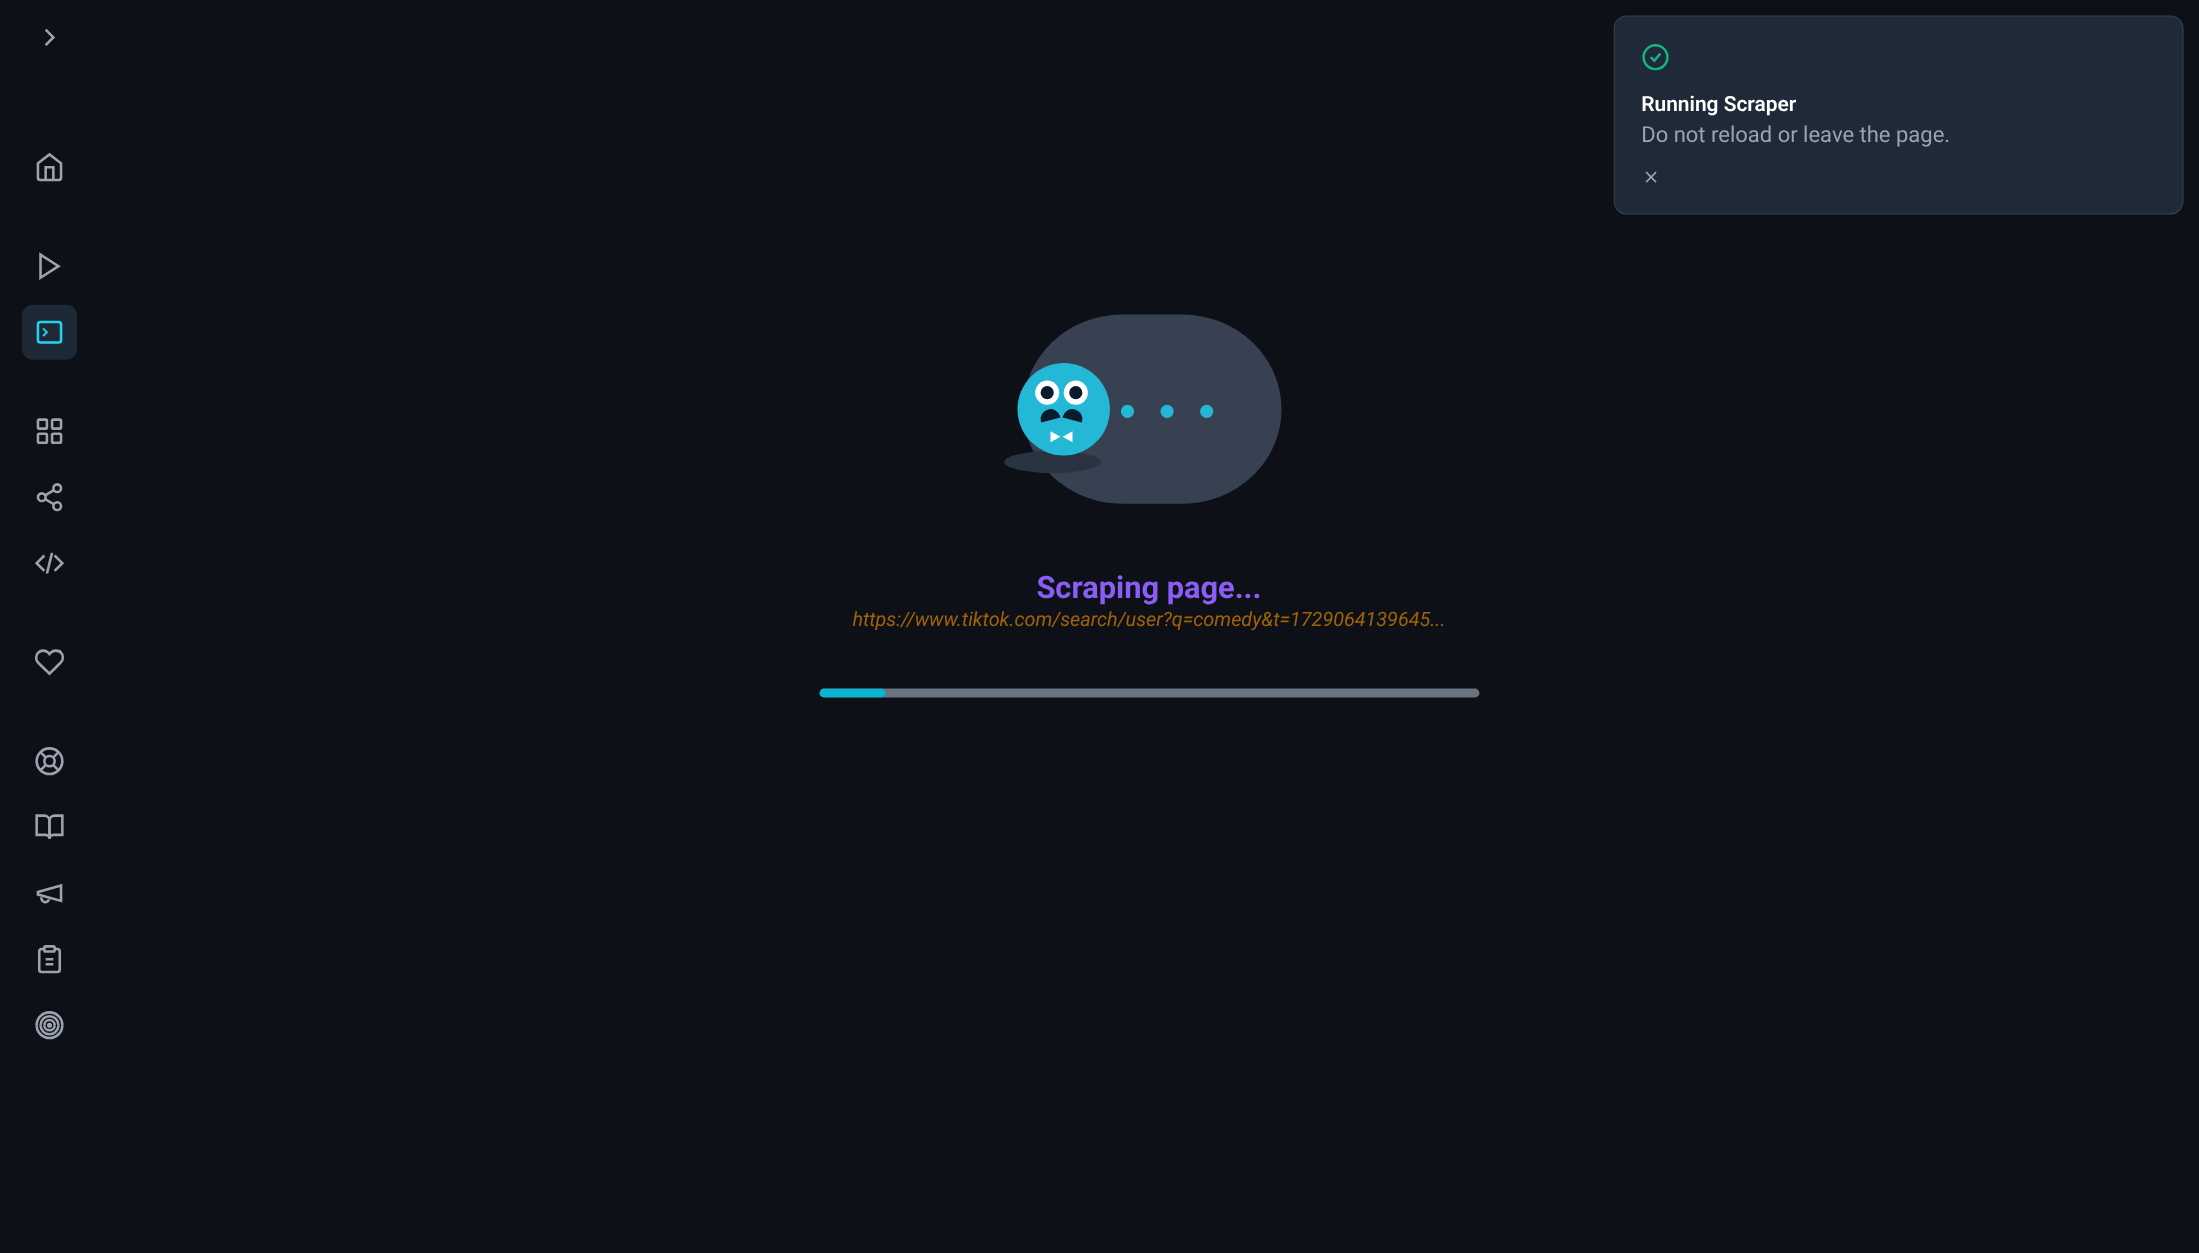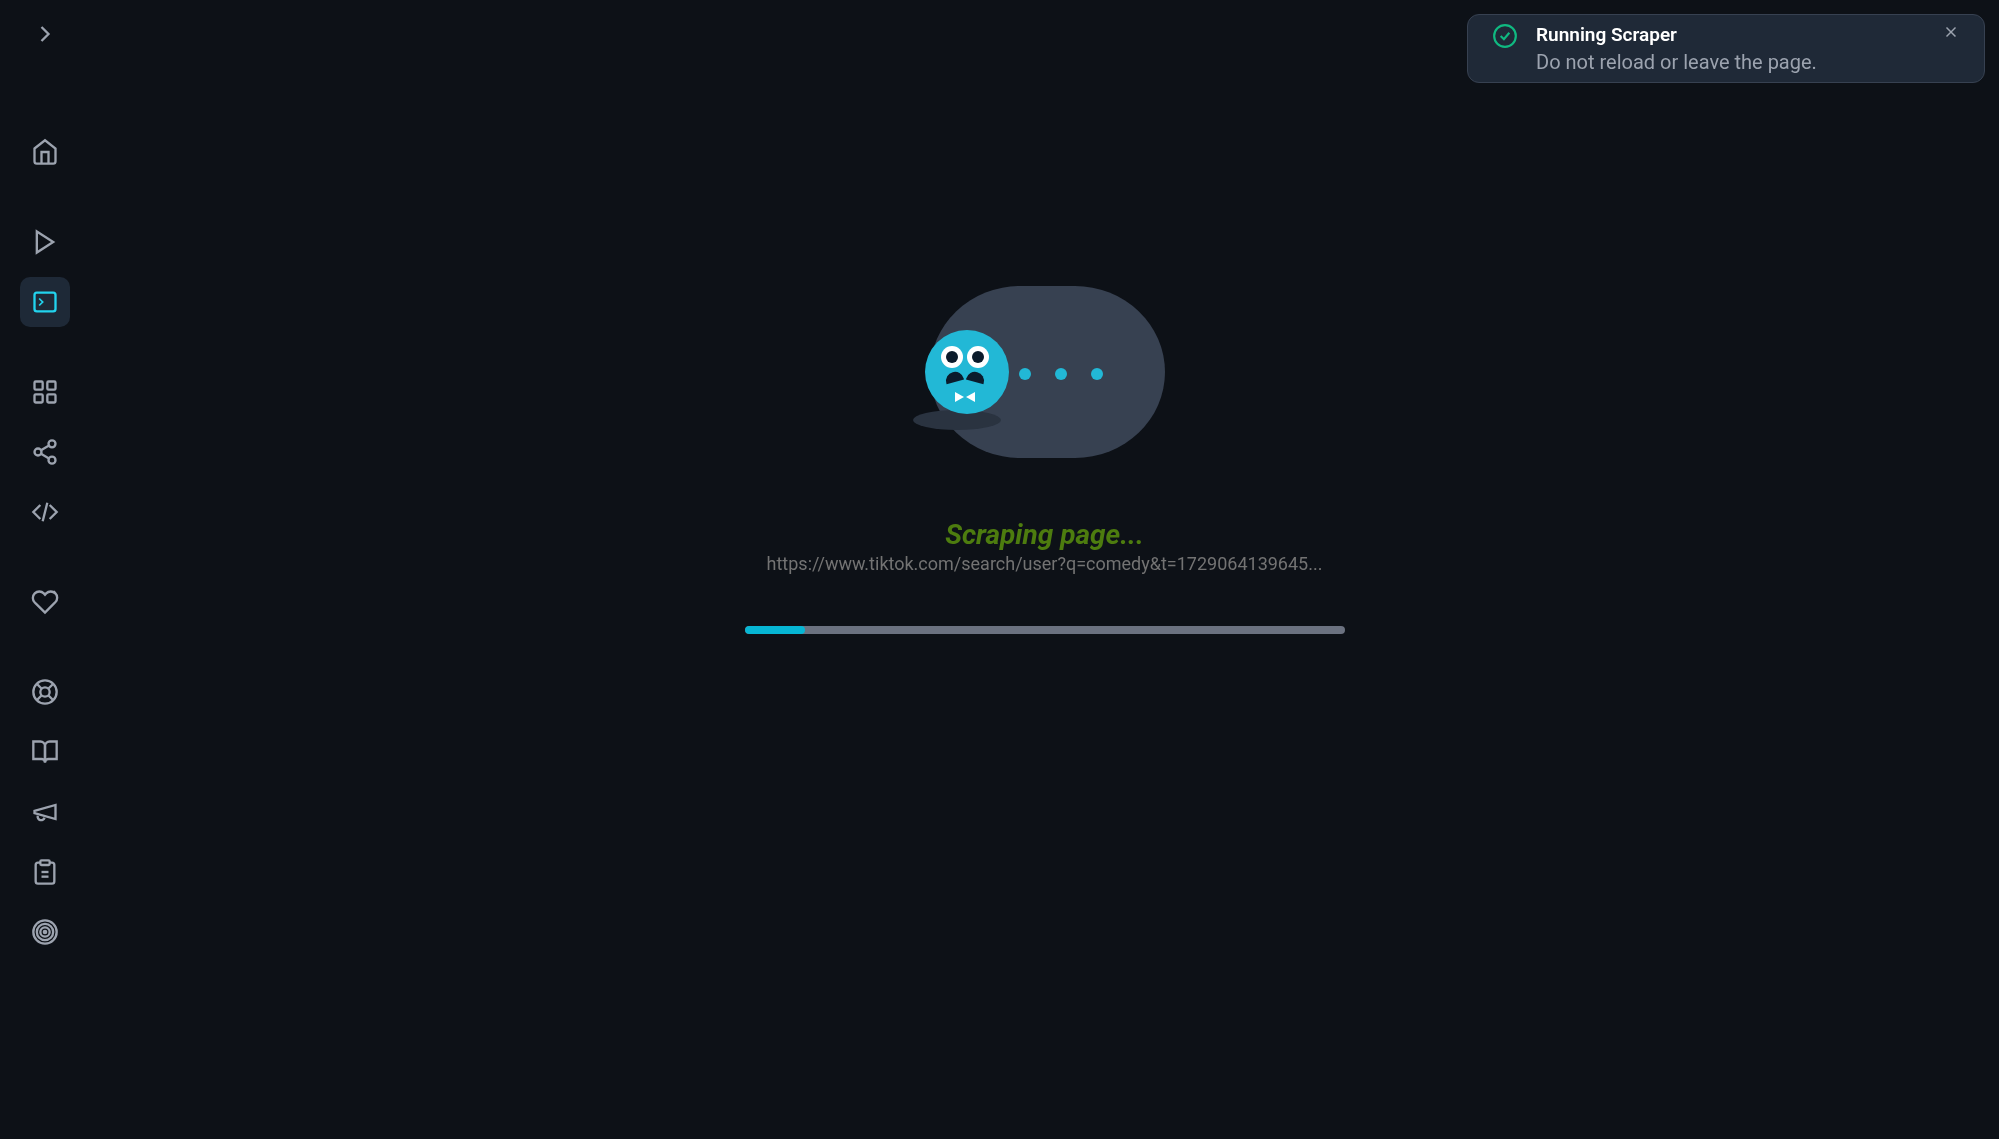--- a/index.html
+++ b/index.html
@@ -185,28 +185,28 @@
   .dot {
     width: 12px;
     height: 12px;
     background: #22b8d6;
     border-radius: 50%;
   }
   
   .status-title {
     font-size: 28px;
     font-weight: 700;
-    color: #4d7c0f;
+    color: #8b5cf6;
     margin-bottom: 2px;
-    font-style: italic;
   }
   
   .status-url {
     font-size: 18px;
-    color: #737373;
+    color: #a16207;
+    font-style: italic;
     margin-bottom: 52px;
   }
   
   .progress-bar {
     width: 600px;
     height: 8px;
     background: #6b7280;
     border-radius: 4px;
     overflow: hidden;
   }
@@ -217,24 +217,25 @@
   }
   
   .toast {
     position: absolute;
     top: 14px;
     right: 14px;
     width: 518px;
     background: #1f2937;
     border: 1px solid #374151;
     border-radius: 12px;
-    padding: 8px 24px;
+    padding: 24px 24px;
     display: flex;
     align-items: flex-start;
     gap: 18px;
+    flex-direction: column;
   }
   
   .toast-icon-wrap {
     width: 26px;
     height: 26px;
     flex-shrink: 0;
   }
   
   .toast-body {
     flex: 1;

